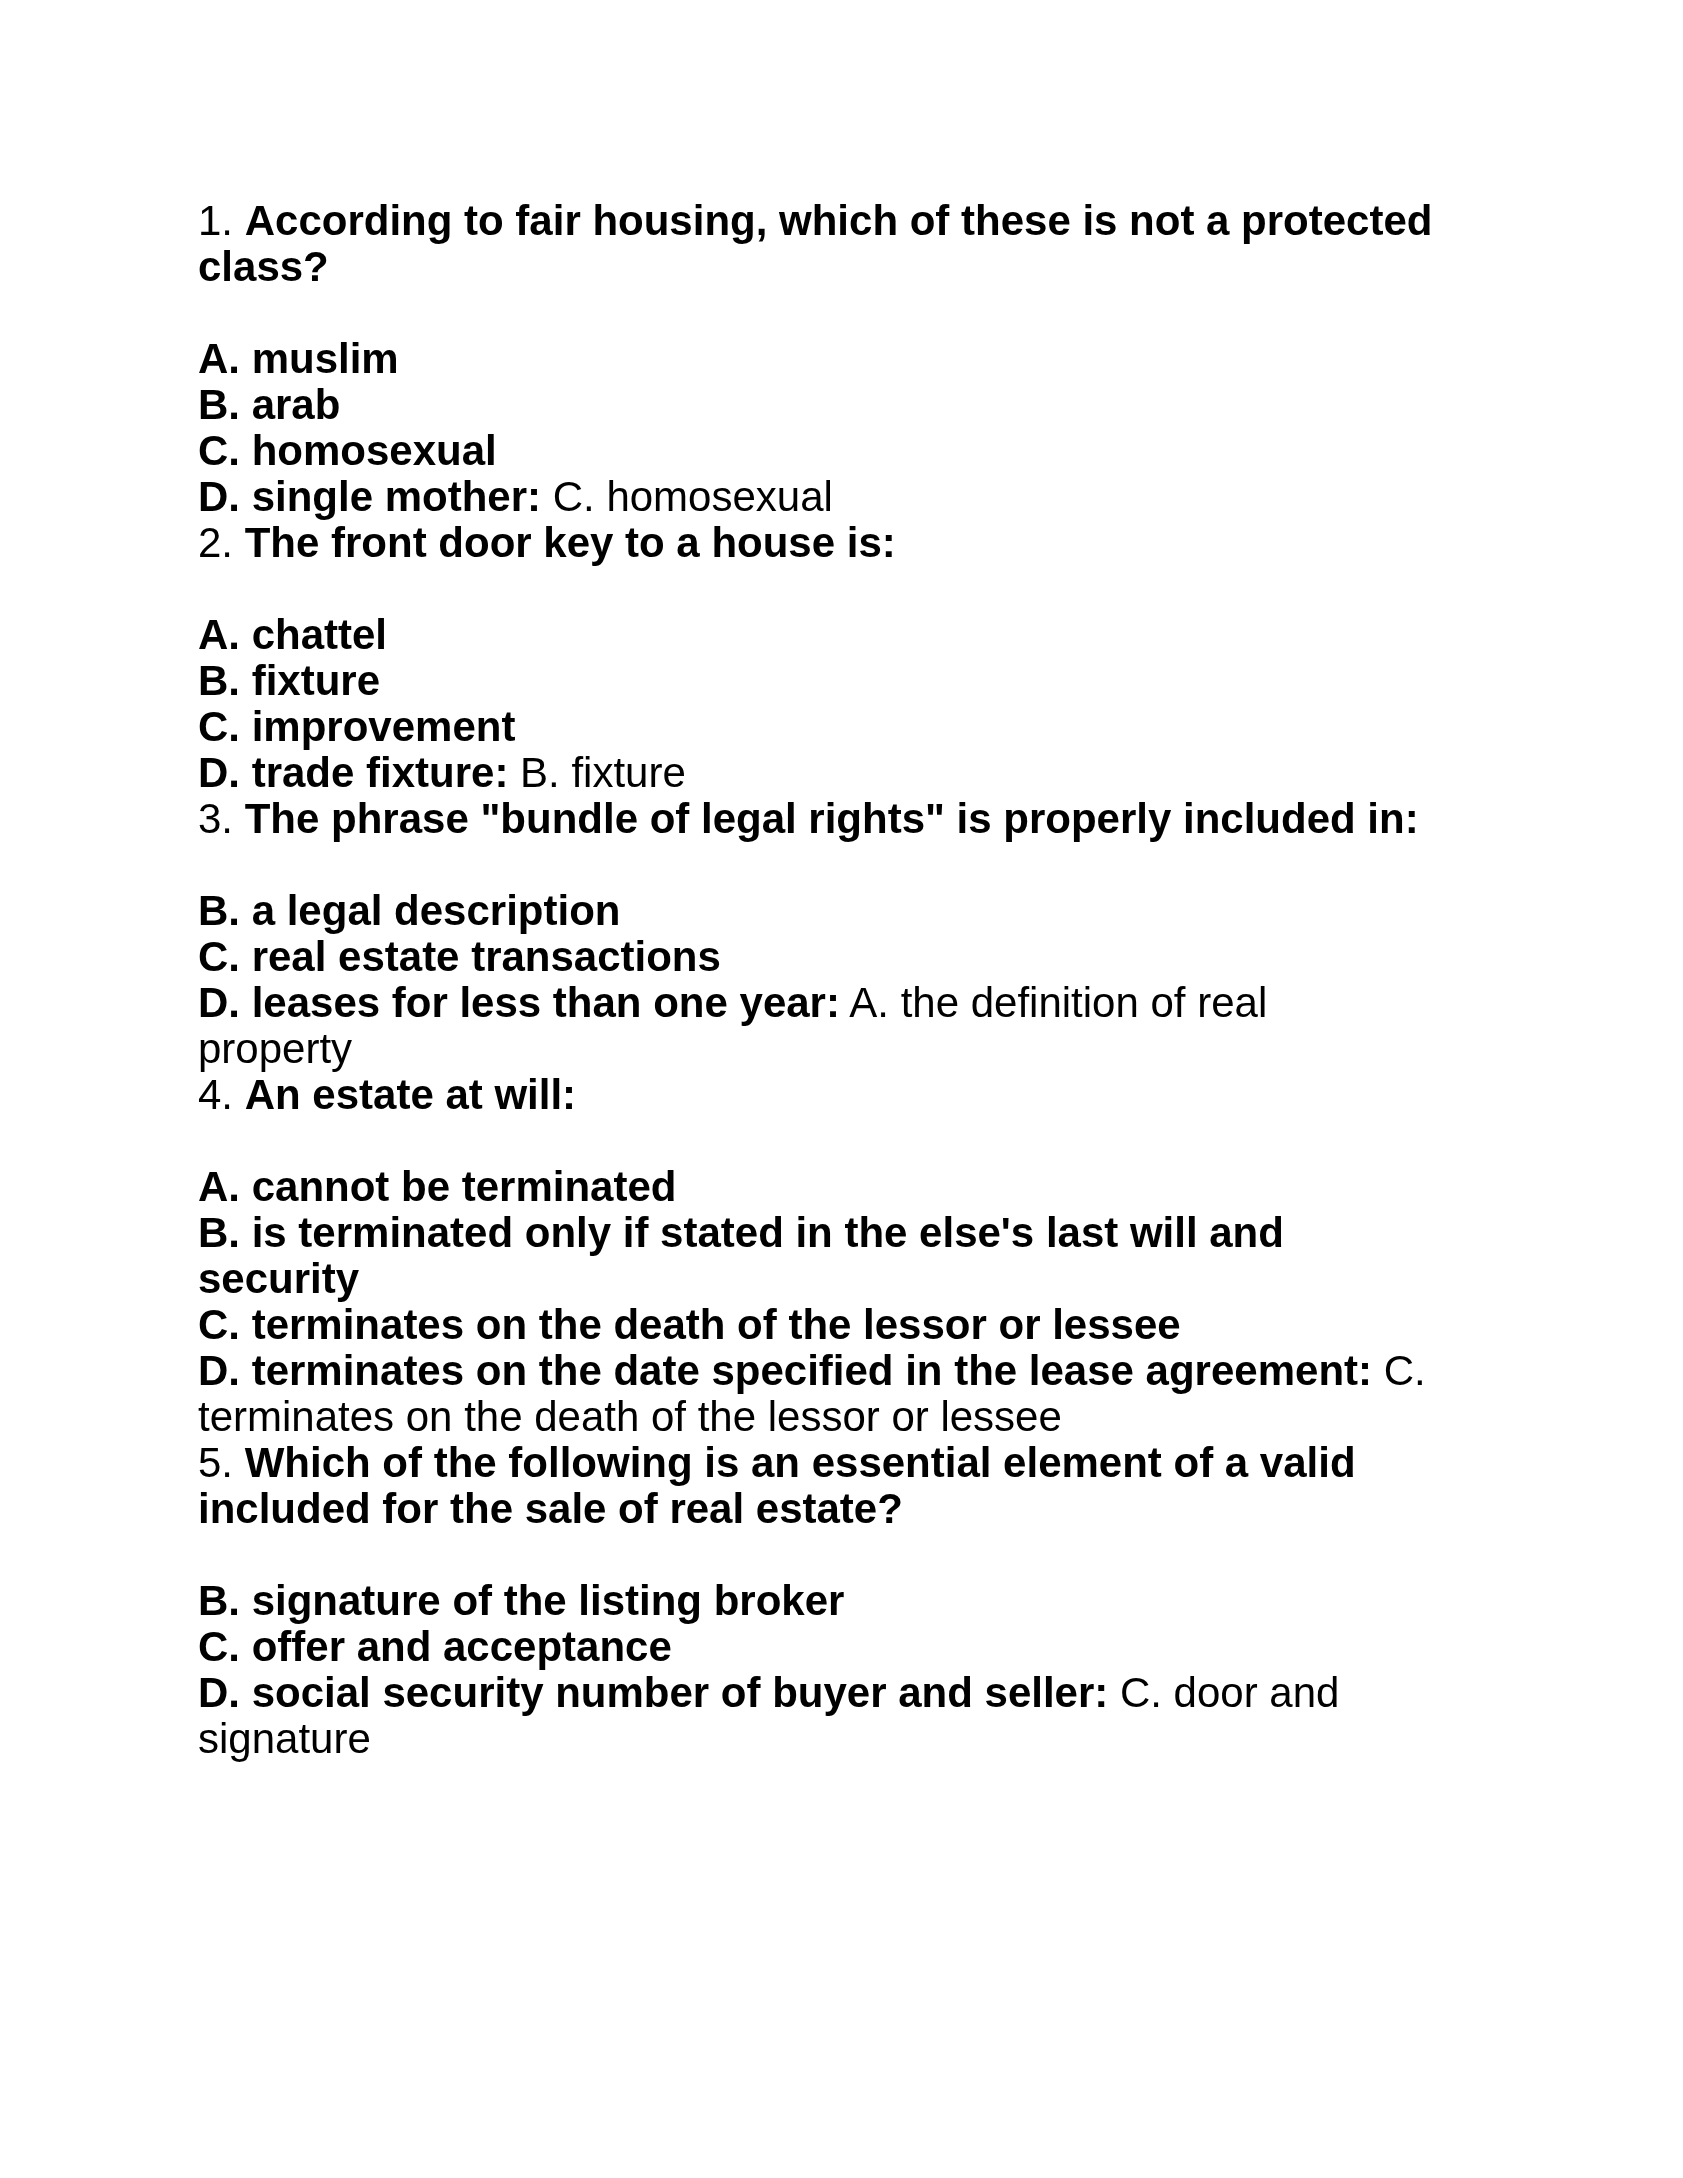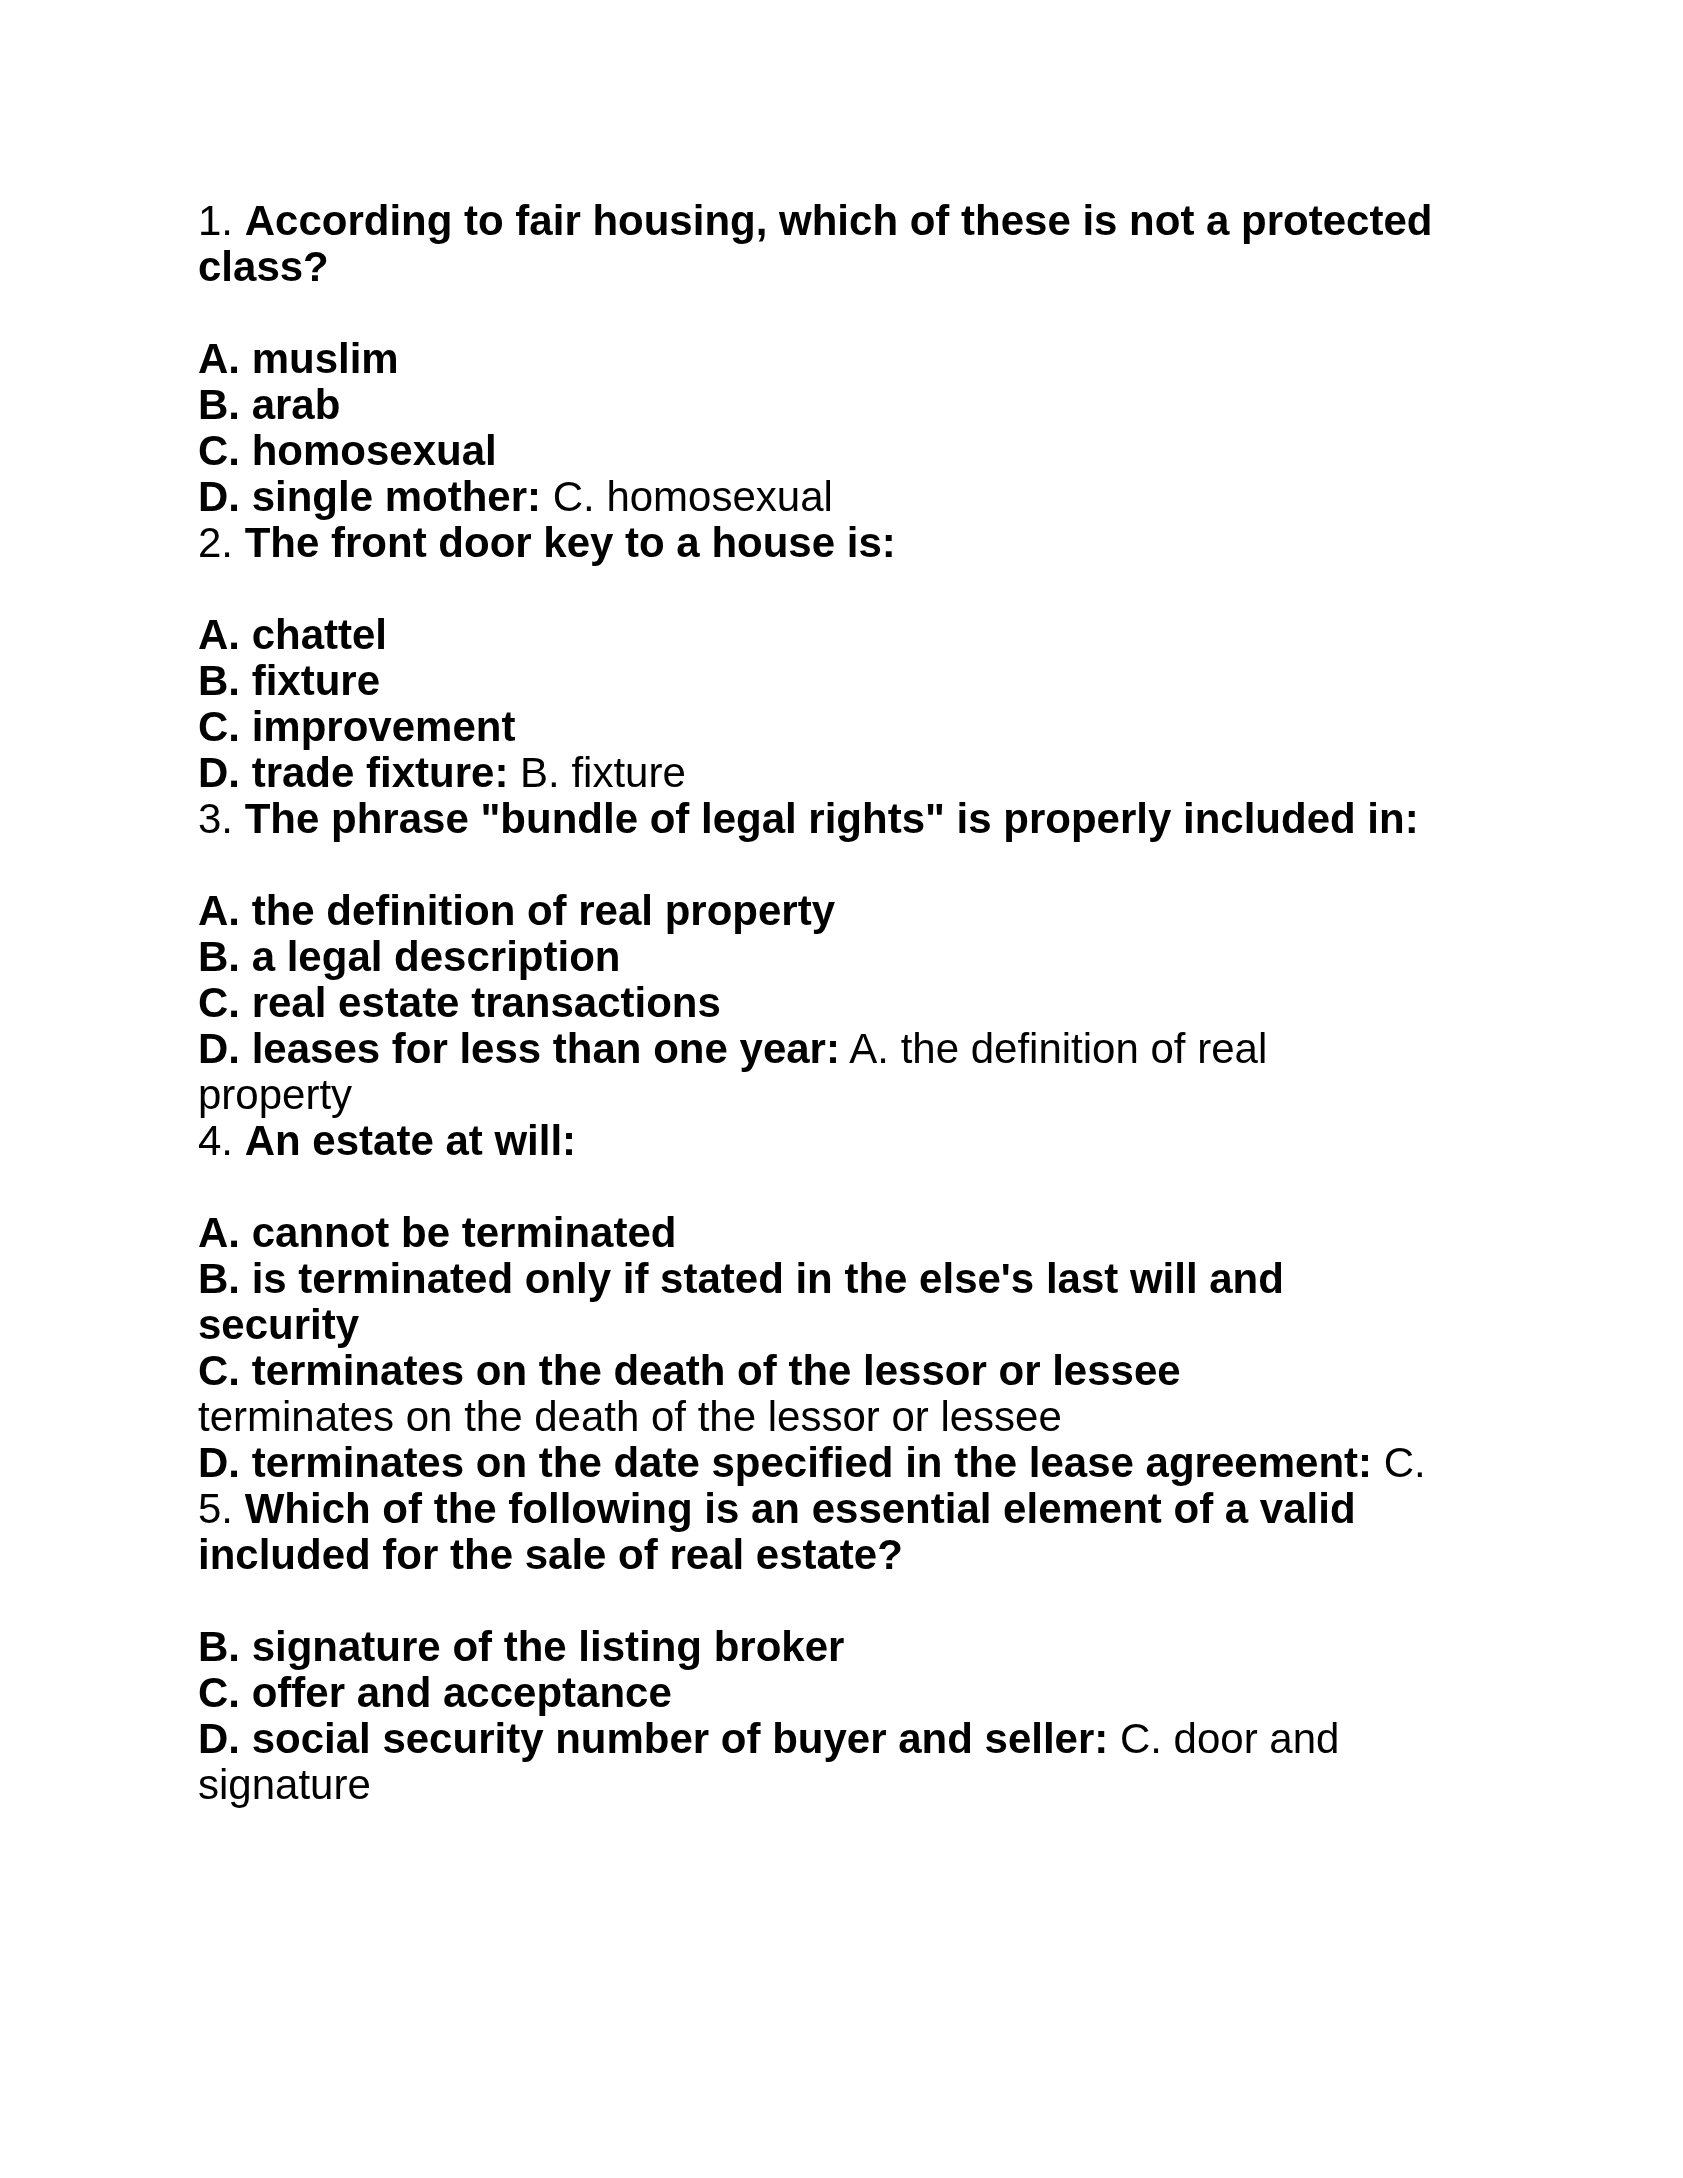--- a/index.html
+++ b/index.html
@@ -45,34 +45,33 @@
 
   <div class="line"><span class="r">2.</span> <span class="b">The front door key to a house is:</span></div>
   <div class="line"></div>
   <div class="line b">A. chattel</div>
   <div class="line b">B. fixture</div>
   <div class="line b">C. improvement</div>
   <div class="line"><span class="b">D. trade fixture:</span> <span class="r">B. fixture</span></div>
 
   <div class="line"><span class="r">3.</span> <span class="b">The phrase "bundle of legal rights" is properly included in:</span></div>
   <div class="line"></div>
-  <div class="line b">A. the definition of real property</div>
   <div class="line b">B. a legal description</div>
   <div class="line b">C. real estate transactions</div>
   <div class="line"><span class="b">D. leases for less than one year:</span> <span class="r">A. the definition of real</span></div>
   <div class="line r">property</div>
 
   <div class="line"><span class="r">4.</span> <span class="b">An estate at will:</span></div>
   <div class="line"></div>
   <div class="line b">A. cannot be terminated</div>
   <div class="line b">B. is terminated only if stated in the else's last will and</div>
   <div class="line b">security</div>
   <div class="line b">C. terminates on the death of the lessor or lessee</div>
+  <div class="line"><span class="b">D. terminates on the date specified in the lease agreement:</span> <span class="r">C.</span></div>
   <div class="line r">terminates on the death of the lessor or lessee</div>
-  <div class="line"><span class="b">D. terminates on the date specified in the lease agreement:</span> <span class="r">C.</span></div>
 
   <div class="line"><span class="r">5.</span> <span class="b">Which of the following is an essential element of a valid</span></div>
   <div class="line b">included for the sale of real estate?</div>
   <div class="line"></div>
   <div class="line b">B. signature of the listing broker</div>
   <div class="line b">C. offer and acceptance</div>
   <div class="line"><span class="b">D. social security number of buyer and seller:</span> <span class="r">C. door and</span></div>
   <div class="line r">signature</div>
 
 </div>

